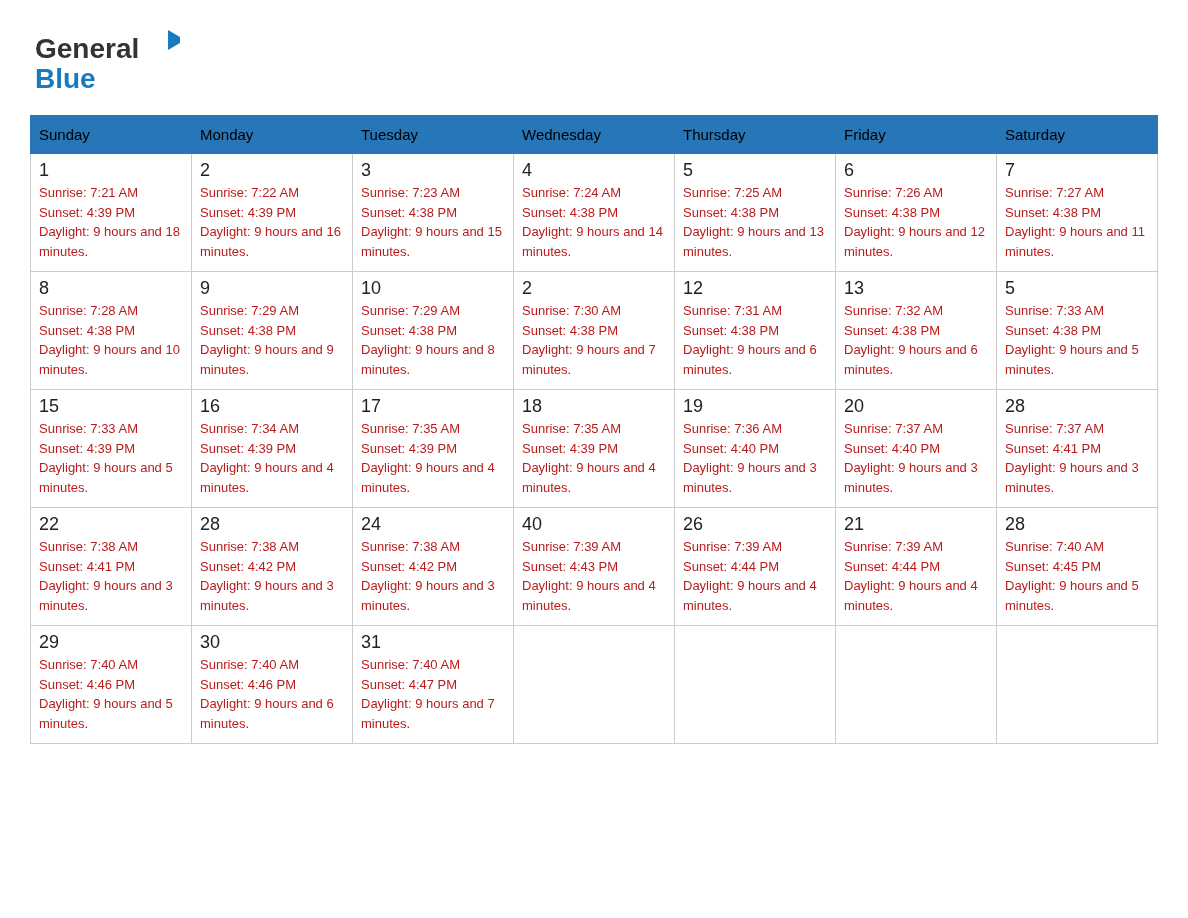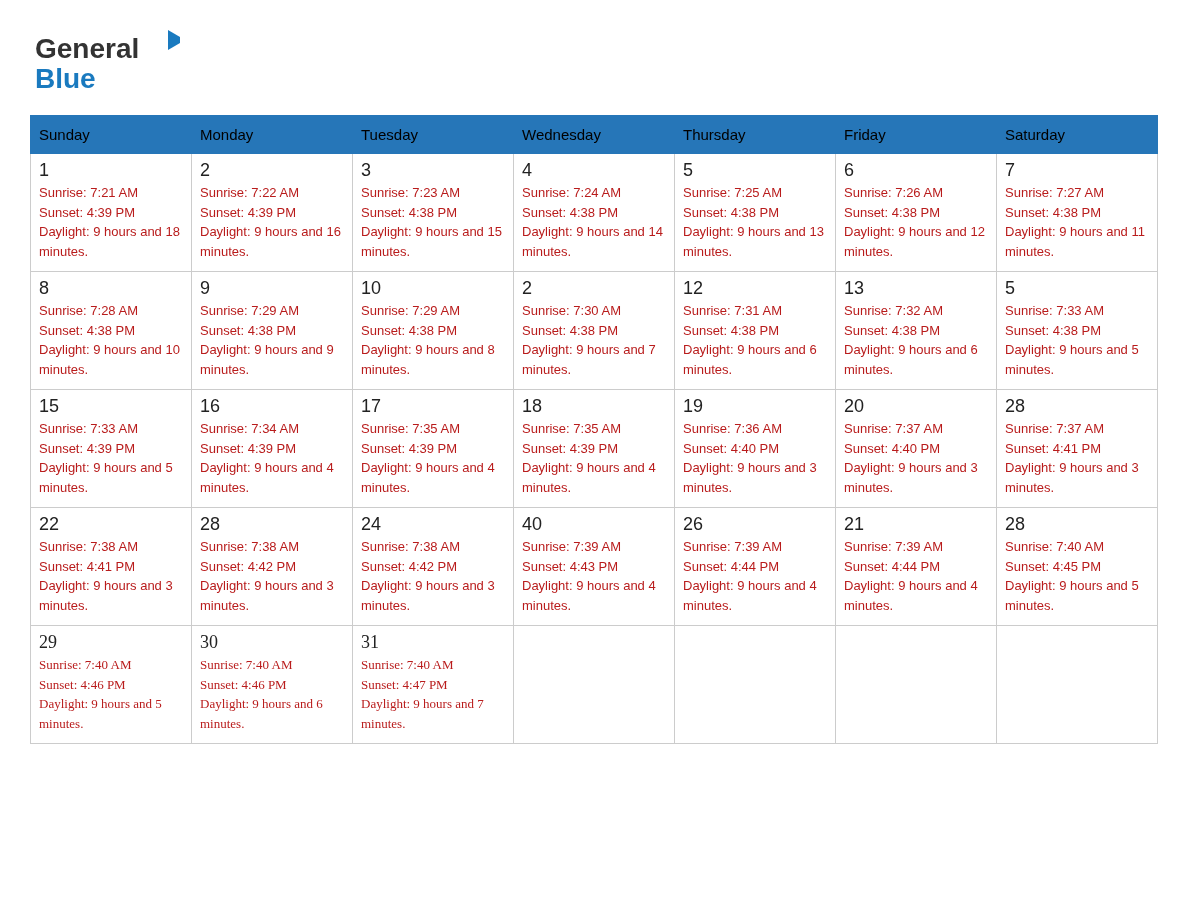--- a/index.html
+++ b/index.html
@@ -53,21 +53,20 @@
       vertical-align: top;
       padding: 6px 8px 10px 8px;
       border: 1px solid #ccc;
       font-size: 13px;
       color: #333;
       height: 110px;
       background: #fff;
     }
     .calendar tbody tr:last-child td {
       height: 100px;
-      font-family: Liberation Serif, serif;
     }
     .day-number {
       font-size: 18px;
       font-weight: normal;
       color: #222;
       margin-bottom: 2px;
       display: block;
     }
     .day-info {
       font-size: 13px;

